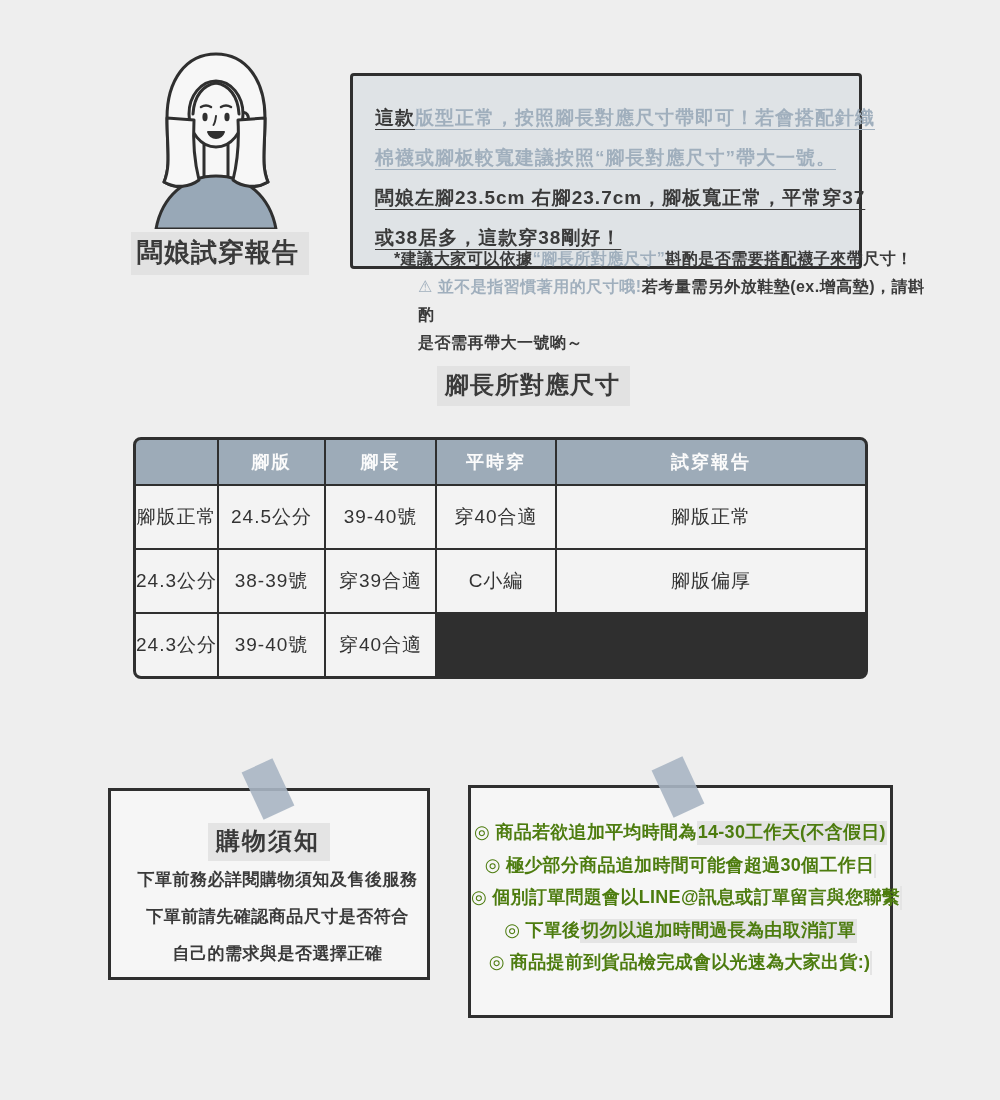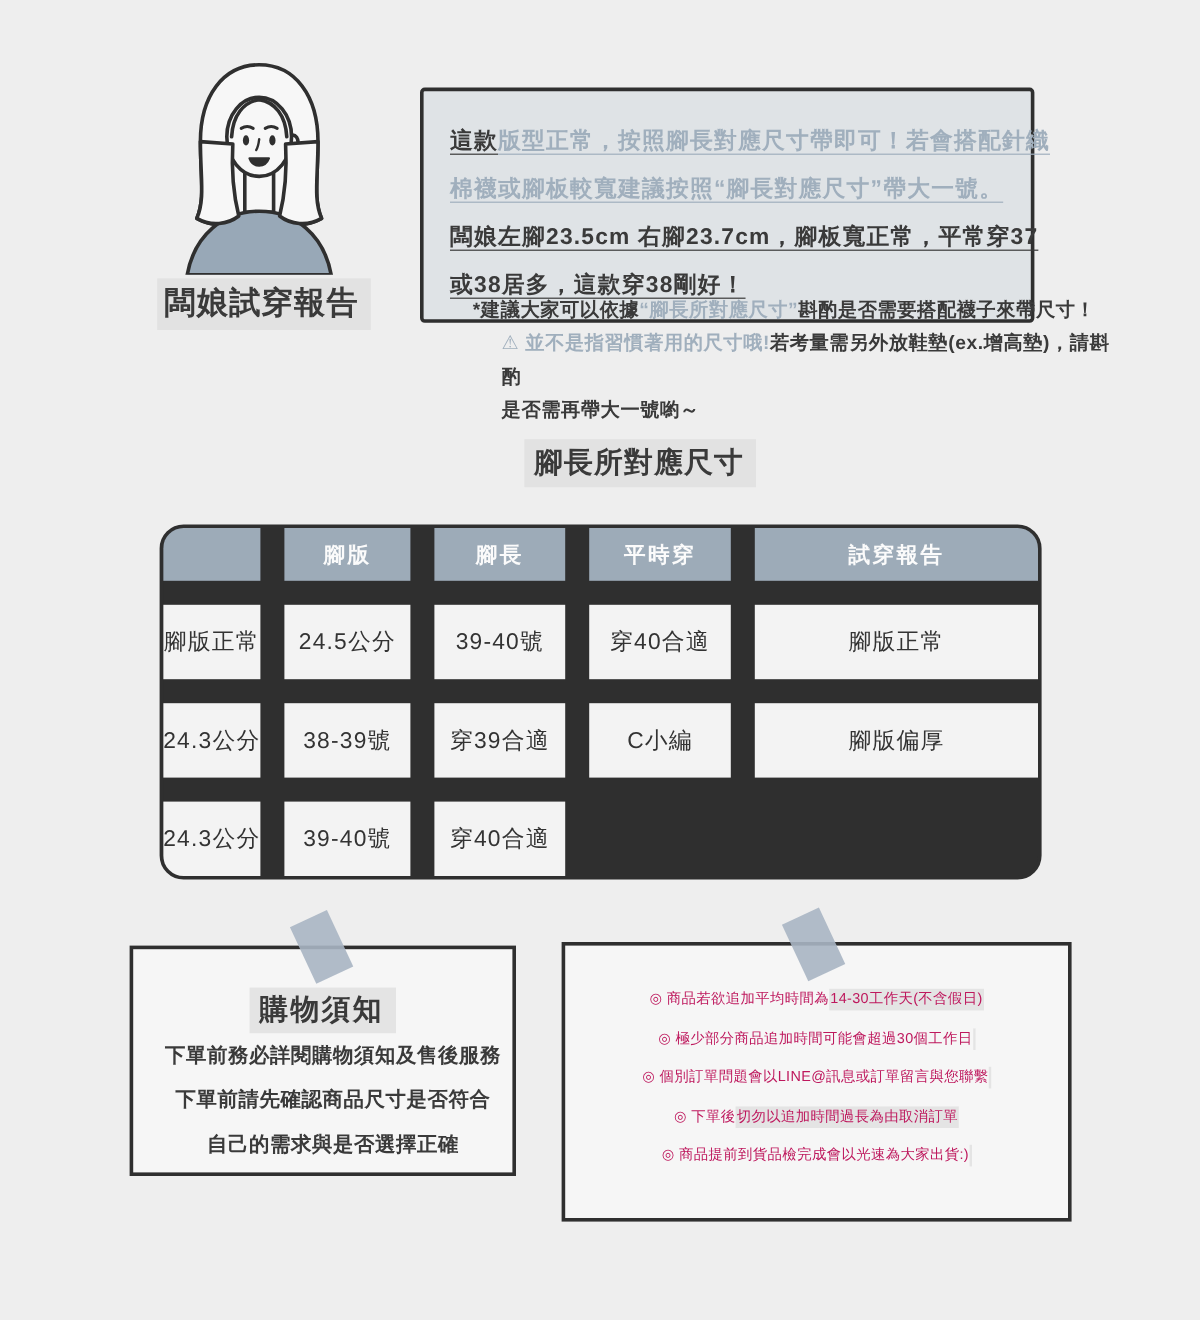--- a/index.html
+++ b/index.html
@@ -27,39 +27,39 @@
   .note .muted { color:#a0afbd; }
   .note .indent { padding-left:24px; }
 
   
   .section-heading { position:absolute; left:437px; top:366px; font-size:24px; font-weight:700;
     color:#3a3a3a; background:#e2e2e2; padding:3px 10px 5px 8px; letter-spacing:1px; }
 
   
   .tbl { position:absolute; left:133px; top:437px; width:735px;
     display:grid; grid-template-columns:81px 105px 109px 118px 1fr;
-    grid-template-rows:44px 62px 62px 62px; gap:20px;
-    background:#2f2f2f; border:3px solid #2f2f2f; border-radius:20px; overflow:hidden; }
+    grid-template-rows:44px 62px 62px 62px; gap:2px;
+    background:#2f2f2f; border:3px solid #2f2f2f; border-radius:8px; overflow:hidden; }
   .tbl .cell { display:flex; align-items:center; justify-content:center; }
   .tbl .th { background:#9dabb8; color:#fbfbfb; font-size:18px; font-weight:600; letter-spacing:2px; }
   .tbl .td { background:#f3f3f3; color:#333333; font-size:19px; font-weight:500; letter-spacing:1px; }
 
   
   .box { position:absolute; background:#f6f6f6; border:3px solid #2f2f2f; }
   .left-box  { left:108px; top:788px; width:322px; height:192px; text-align:center; }
   .right-box { left:468px; top:785px; width:425px; height:233px; text-align:center; padding-top:28px; }
   .tape { position:absolute; width:34px; height:52px; background:#a9b5c3; opacity:0.9;
     transform:rotate(-25deg); }
   .tape-left  { left:140px; top:-28px; }
   .tape-right { left:190px; top:-27px; }
   .box-title { display:inline-block; margin-top:32px; font-size:24px; font-weight:700; color:#3a3a3a;
     background:#e4e4e4; padding:2px 10px 4px 8px; letter-spacing:2px; }
   .box-line { font-size:17px; font-weight:700; color:#3a3a3a; line-height:37px; letter-spacing:0.5px;margin-left:17px; }
   .left-box .box-line:first-of-type { margin-top:14px; }
-  .policy-line { font-size:12px; font-weight:400; color:#be185d; line-height:32.5px; letter-spacing:0.3px; white-space:nowrap; }
+  .policy-line { font-size:18px; font-weight:700; color:#4d7c0f; line-height:32.5px; letter-spacing:0.3px; white-space:nowrap; }
   .hl { background:#e4e4e4; padding:1px 1px 3px 1px; }
 </style>
 </head>
 <body>
 
 <div class="canvas">
 
   <div class="avatar">
     <svg viewBox="0 0 140 185" width="140" height="185">
       <g stroke="#2f2f2f" stroke-width="3" stroke-linecap="round" stroke-linejoin="round">

